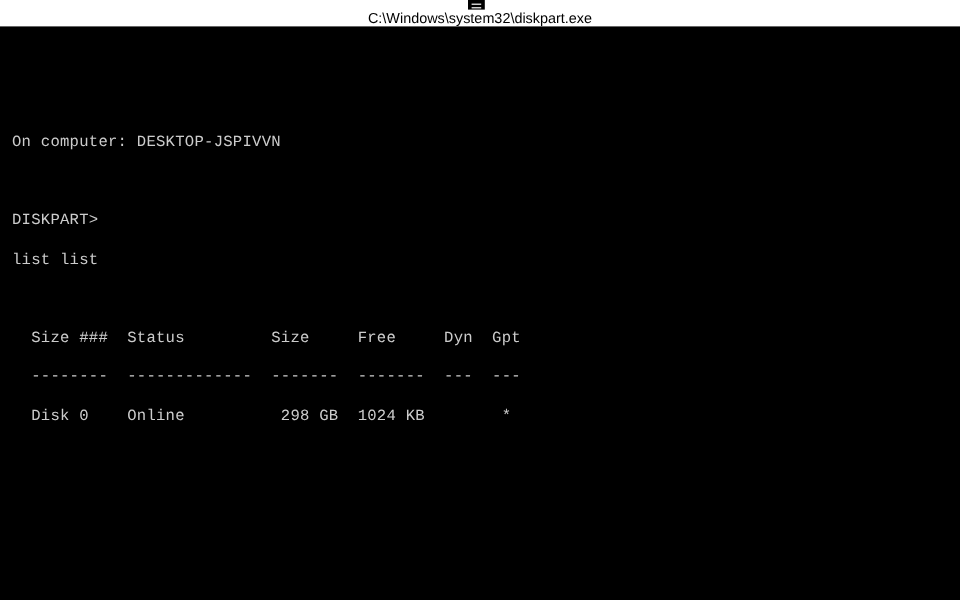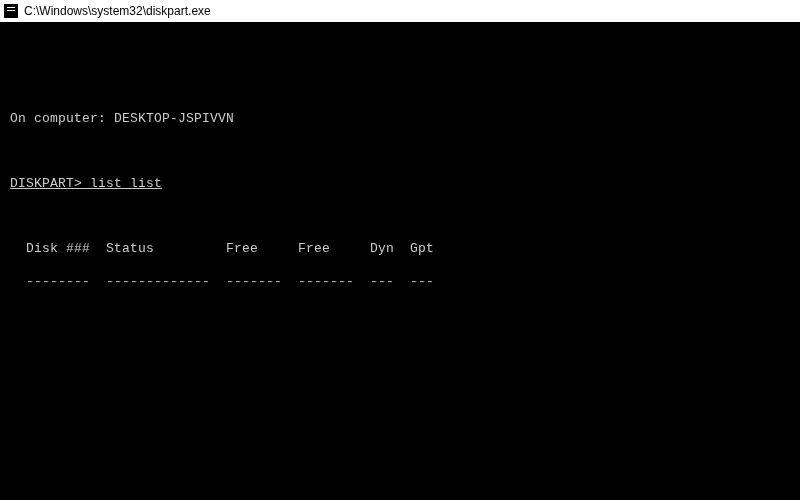--- a/index.html
+++ b/index.html
@@ -1,15 +1,15 @@
 <!DOCTYPE html>
 <html><head>
   <meta charset="utf-8">
   <style>
-    * { margin: 0; padding: 0; box-sizing: border-box; }
+    * { margin: 0; padding: 0; box-sizing: border-box; flex-direction: column; }
     body {
       width: 800px;
       height: 500px;
       background: #000;
       font-family: Consolas, 'Courier New', monospace;
       font-size: 13px;
       color: #ccc;
       overflow: hidden;
     }
     .titlebar {
@@ -38,39 +38,40 @@
       background: #fff;
       box-shadow: 0 -3px 0 #fff;
     }
     .terminal {
       padding: 8px 10px 10px 10px;
       white-space: pre;
       line-height: 1.25;
       letter-spacing: 0.2px;
     }
     .blank { height: 1.25em; }
-    .prompt-line { display: flex; text-decoration: underline; }
+    .prompt-line { display: flex; }
   </style>
 </head>
 <body>
 
 <div class="titlebar">
   <span class="titlebar-icon"></span>
   <span>C:\Windows\system32\diskpart.exe</span>
 </div>
 
 <div class="terminal">
 <div class="blank"></div>
 <div class="blank"></div>
 <div>On computer: DESKTOP-JSPIVVN</div>
 <div class="blank"></div>
 <div class="prompt-line"><span>DISKPART&gt;</span><span> </span><span>list list</span></div>
 <div class="blank"></div>
-<div>  Disk ###  Status         Free     Free     Dyn  Gpt</div>
+<div>  Size ###  Status         Size     Free     Dyn  Gpt</div>
 <div>  --------  -------------  -------  -------  ---  ---</div>
+<div>  Disk 0    Online          298 GB  1024 KB        *</div>
 <div class="blank"></div>
 
 
 
 
 
 
 
 
 

